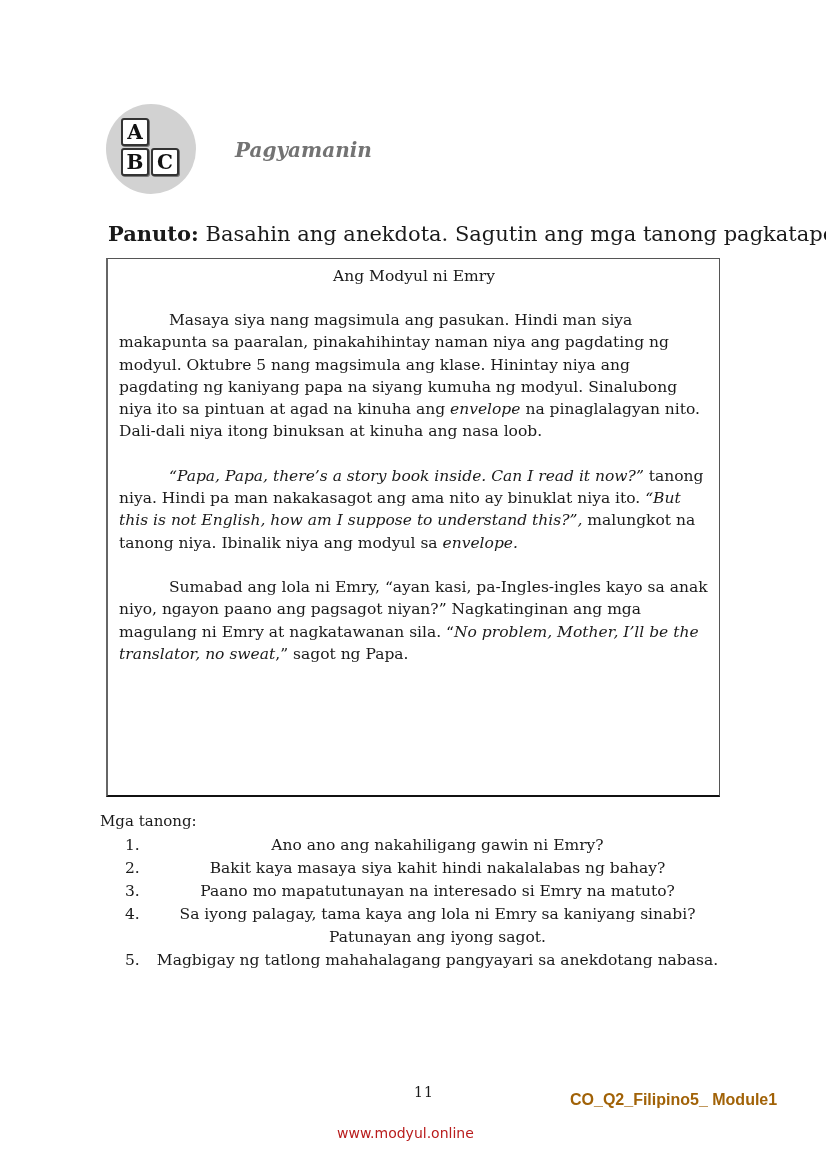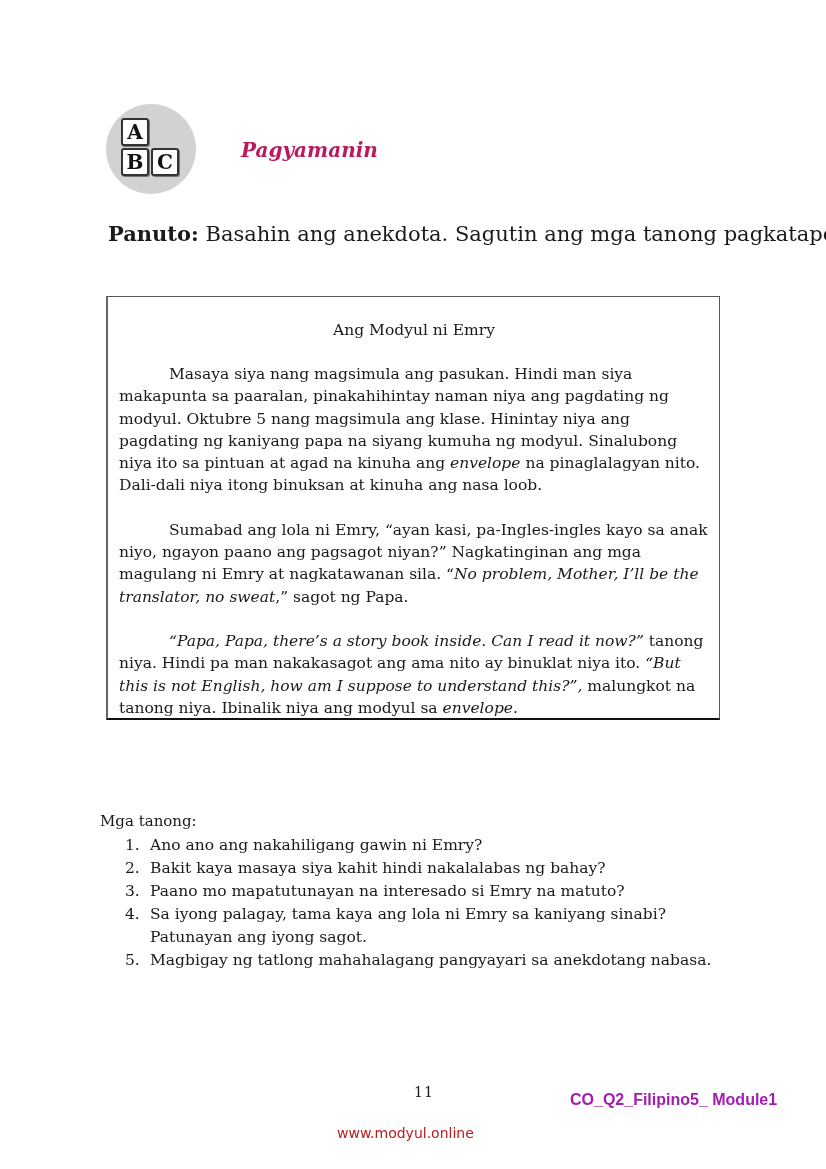--- a/index.html
+++ b/index.html
@@ -20,35 +20,34 @@
       position: absolute; width: 28px; height: 28px;
       background: #fff; border: 2px solid #333; border-radius: 3px;
       box-shadow: 1px 1px 0 #777;
       font-family: "DejaVu Serif", serif; font-weight: bold;
       font-size: 20px; line-height: 24px; text-align: center; color: #111;
     }
     .block.a { left: 15px; top: 14px; }
     .block.b { left: 15px; top: 44px; }
     .block.c { left: 45px; top: 44px; }
     .section-title {
-      position: absolute; left: 241px; top: 138px;
+      position: absolute; left: 235px; top: 138px;
       font-family: "DejaVu Serif", serif; font-weight: bold; font-style: italic;
-      font-size: 20px; color: #be185d;
+      font-size: 20px; color: #737373;
     }
     .instruction {
       position: absolute; left: 108px; top: 221px;
       font-size: 21px; white-space: nowrap;
     }
     .instruction b { font-weight: bold; }
     .story-box {
       position: absolute; left: 106px; top: 258px;
-      width: 614px; height: 424px;
+      width: 614px; height: 539px;
       border: 1px solid #555; border-left: 2px solid #666; border-bottom: 2px solid #111;
-      padding: 22px 10px 0 11px;
-      margin-top: 38px;
+      padding: 6px 10px 0 11px;
     }
     .story-title {
       text-align: center; font-size: 15.5px; line-height: 22px;
       margin-bottom: 22px;
     }
     .para {
       font-size: 15.5px; line-height: 22.3px; text-indent: 50px;
       margin-bottom: 22px; white-space: normal;
     }
     .para i { font-style: italic; }
@@ -63,29 +62,29 @@
     }
     .questions {
       position: absolute; left: 125px; top: 834px; width: 600px;
       list-style: none;
     }
     .questions li {
       font-size: 15.5px; line-height: 23px;
       display: flex;
     }
     .questions .num { width: 25px; flex: none; }
-    .questions .txt { flex: 1; }
+    .questions .txt { flex: 1; text-align: center; }
     .page-number {
       position: absolute; left: 414px; top: 1084px;
       font-size: 14px; letter-spacing: 1px;
     }
     .module-code {
       position: absolute; left: 570px; top: 1091px;
       font-family: "Liberation Sans", sans-serif; font-weight: bold;
-      font-size: 16px; color: #a21caf;
+      font-size: 16px; color: #a16207;
     }
     .watermark {
       position: absolute; left: 337px; top: 1125px;
       font-family: "DejaVu Sans", sans-serif; font-size: 14px;
       color: #b91c1c;
     }
   </style>
 </head>
 <body>
 
@@ -96,22 +95,22 @@
 </div>
 <div class="section-title">Pagyamanin</div>
 
 <div class="instruction">
   <b>Panuto:</b><span> Basahin ang anekdota. Sagutin ang mga tanong pagkatapos nito.</span>
 </div>
 
 <div class="story-box">
   <div class="story-title">Ang Modyul ni Emry</div>
   <p class="para"><span>Masaya siya nang magsimula ang pasukan. Hindi man siya makapunta sa paaralan, pinakahihintay naman niya ang pagdating ng modyul. Oktubre 5 nang magsimula ang klase. Hinintay niya ang pagdating ng kaniyang papa na siyang kumuha ng modyul. Sinalubong niya ito sa pintuan at agad na kinuha ang </span><i>envelope</i><span> na pinaglalagyan nito. Dali-dali niya itong binuksan at kinuha ang nasa loob.</span></p>
+  <p class="para"><i>“Papa, Papa, there’s a story book inside. Can I read it now?”</i><span> tanong niya. Hindi pa man nakakasagot ang ama nito ay binuklat niya ito. </span><i>“But this is not English, how am I suppose to understand this?”,</i><span> malungkot na tanong niya. Ibinalik niya ang modyul sa </span><i>envelope.</i></p>
   <p class="para"><span>Sumabad ang lola ni Emry, “ayan kasi, pa-Ingles-ingles kayo sa anak niyo, ngayon paano ang pagsagot niyan?” Nagkatinginan ang mga magulang ni Emry at nagkatawanan sila. “</span><i>No problem, Mother, I’ll be the translator, no sweat</i><span>,” sagot ng Papa.</span></p>
-  <p class="para"><i>“Papa, Papa, there’s a story book inside. Can I read it now?”</i><span> tanong niya. Hindi pa man nakakasagot ang ama nito ay binuklat niya ito. </span><i>“But this is not English, how am I suppose to understand this?”,</i><span> malungkot na tanong niya. Ibinalik niya ang modyul sa </span><i>envelope.</i></p>
 </div>
 
 <div class="questions-label">Mga tanong:</div>
 <ol class="questions">
   <li>
       <span class="num">1.</span>
       <span class="txt">Ano ano ang nakahiligang gawin ni Emry?</span>
     </li>
   <li>
       <span class="num">2.</span>

